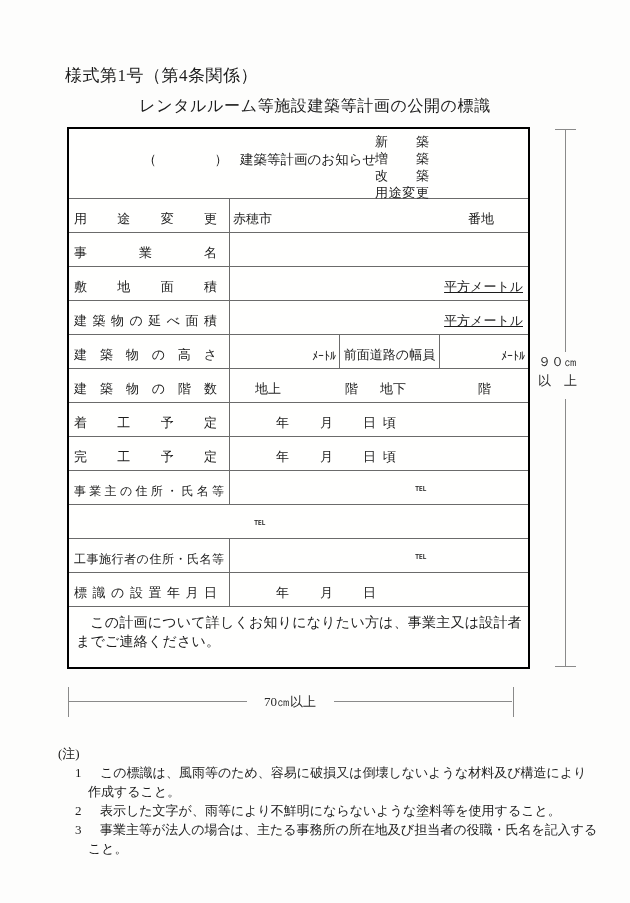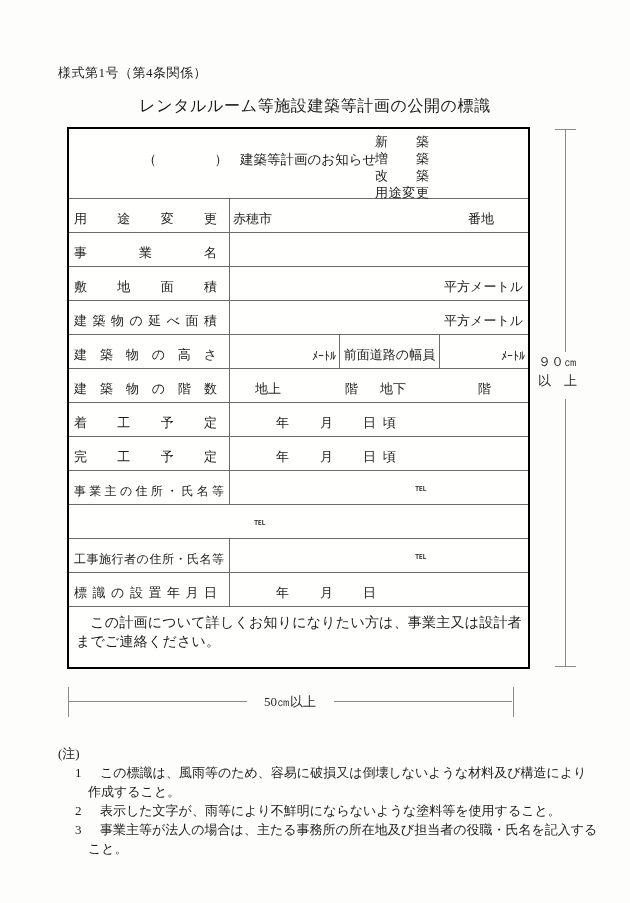--- a/index.html
+++ b/index.html
@@ -10,21 +10,21 @@
     color: #1c1c1c;
   }
   .page {
     position: relative;
     width: 630px;
     height: 903px;
     background: #fdfdfc;
     overflow: hidden;
     font-size: 13px;
   }
-  .form-number { position: absolute; left: 58px; top: 64px; font-size: 13px; letter-spacing: .5px; }
+  .form-number { position: absolute; left: 65px; top: 64px; font-size: 17px; letter-spacing: .5px; }
   .doc-title { position: absolute; left: 0; top: 96px; width: 630px; text-align: center; font-size: 16px; letter-spacing: .6px; }
 
   
   .sign-board {
     position: absolute; left: 67px; top: 127px;
     width: 463px; height: 542px;
     border: 2px solid #000;
     background: #fffffe;
   }
   .sign-header { position: relative; height: 70px; border-bottom: 1px solid #6b6b6b; }
@@ -49,21 +49,21 @@
     white-space: nowrap; font-size: 13px;
   }
   .lbl-cell .lbl.small { font-size: 12px; padding-right: 5px; }
   .val-cell {
     flex: 1; display: flex; align-items: flex-end;
     padding-bottom: 4px; font-size: 13px;
   }
   .val-cell.nopad { padding-bottom: 0; }
   .v-left { margin-left: 3px; }
   .v-banchi { margin-left: auto; margin-right: 34px; }
-  .v-unit { margin-left: auto; margin-right: 5px; }
+  .v-unit { margin-left: auto; margin-right: 5px; text-decoration: underline; }
   .sub { display: flex; align-items: flex-end; padding-bottom: 4px; height: 100%; }
   .sub1 { width: 110px; border-right: 1px solid #6b6b6b; justify-content: flex-end; padding-right: 3px; }
   .sub2 { width: 100px; border-right: 1px solid #6b6b6b; justify-content: center; }
   .sub3 { flex: 1; justify-content: flex-end; padding-right: 3px; }
   .half-kana { font-size: 12px; letter-spacing: 0; }
   .fl1 { margin-left: 25px; } .fl2 { margin-left: 64px; }
   .fl3 { margin-left: 22px; } .fl4 { margin-left: 72px; }
   .d1 { margin-left: 46px; } .d2 { margin-left: 31px; }
   .d3 { margin-left: 30px; } .d4 { margin-left: 7px; }
   .tel { margin-left: 185px; font-size: 14px; }
@@ -237,21 +237,21 @@
   <div class="dim hline" style="left:555px; top:129px; width:21px;"></div>
   <div class="dim vline" style="left:565px; top:129px; height:223px;"></div>
   <div class="dim vline" style="left:565px; top:399px; height:268px;"></div>
   <div class="dim hline" style="left:555px; top:666px; width:21px;"></div>
   <div class="dim-label dim-right-label"><span>９０㎝</span><br><span>以　上</span></div>
 
   <div class="dim vline" style="left:68px; top:687px; height:30px;"></div>
   <div class="dim hline" style="left:69px; top:701px; width:178px;"></div>
   <div class="dim hline" style="left:334px; top:701px; width:178px;"></div>
   <div class="dim vline" style="left:513px; top:687px; height:30px;"></div>
-  <div class="dim-label dim-bottom-label">50㎝以上</div>
+  <div class="dim-label dim-bottom-label">70㎝以上</div>
 
   <div class="notes">
     <div>(注)</div>
     <div class="note-item">
       <span class="note-num">1</span>
       <div class="note-text">この標識は、風雨等のため、容易に破損又は倒壊しないような材料及び構造により作成すること。</div>
     </div>
     <div class="note-item">
       <span class="note-num">2</span>
       <div class="note-text">表示した文字が、雨等により不鮮明にならないような塗料等を使用すること。</div>

